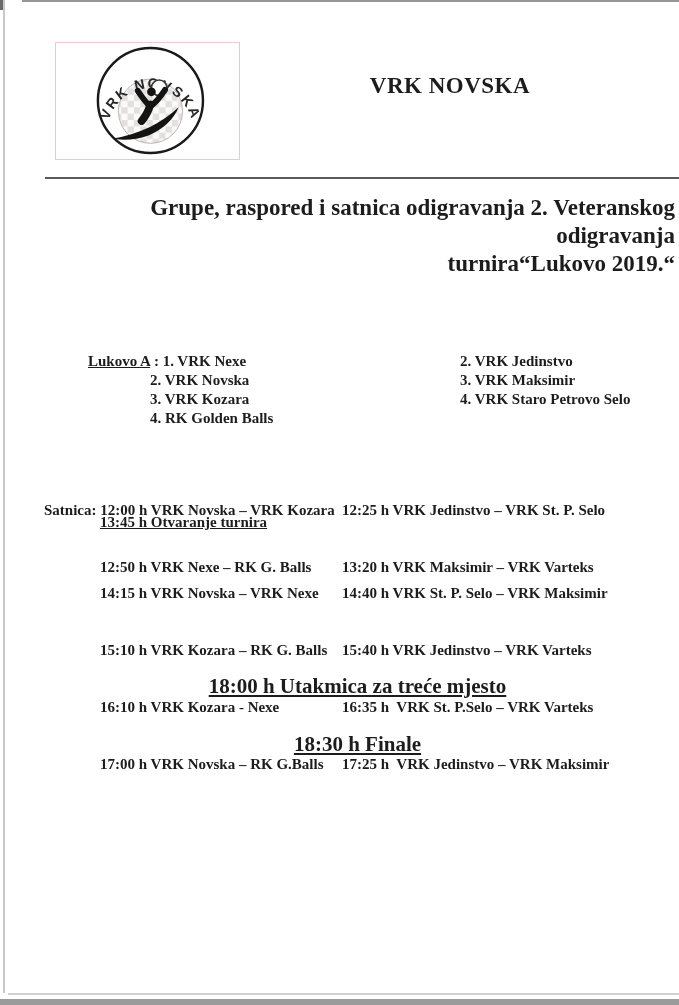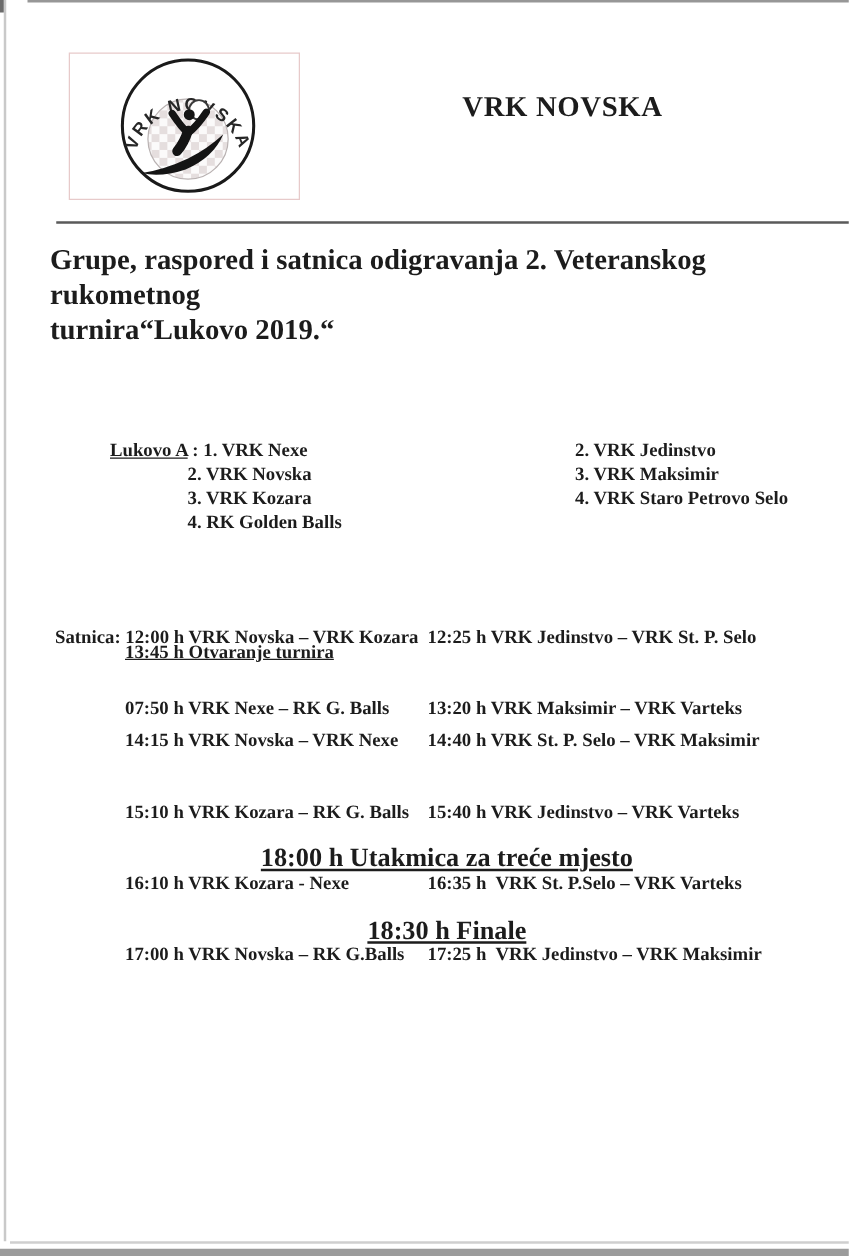--- a/index.html
+++ b/index.html
@@ -21,21 +21,21 @@
     border:1px solid #e7caca;box-sizing:border-box;
     display:flex;align-items:center;justify-content:center;background:#ffffff;
   }
   .club-title{
     position:absolute;left:240px;top:73px;width:420px;text-align:center;
     font-size:23px;letter-spacing:0.5px;
   }
   .divider{position:absolute;top:177px;left:45px;right:0;height:2px;background:#5a5a5a;}
 
   
-  .doc-title{position:absolute;top:194px;left:40px;width:635px;text-align:left;
+  .doc-title{position:absolute;top:194px;left:40px;width:635px;text-align:right;
     font-size:23px;line-height:28px;}
 
   
   .group{position:absolute;top:352px;font-size:15px;line-height:19px;}
   .group-a{left:88px;}
   .group-b{left:388px;}
   .group-label{text-decoration:underline;}
   .group-a .team-row{padding-left:62px;}
   .group-b .team-row{padding-left:72px;}
 
@@ -97,40 +97,40 @@
       </g>
     </svg>
   </div>
 
   <div class="club-title">VRK NOVSKA</div>
 
   <div class="divider"></div>
 
   <div class="doc-title">
     <div>Grupe, raspored i satnica odigravanja 2. Veteranskog</div>
-    <div>rukometnog</div>
+    <div>odigravanja</div>
     <div>turnira“Lukovo 2019.“</div>
   </div>
 
   <div class="group group-a">
     <div><span class="group-label">Lukovo A</span><span> : </span><span>1. VRK Nexe</span></div>
     <div class="team-row">2. VRK Novska</div>
     <div class="team-row">3. VRK Kozara</div>
     <div class="team-row">4. RK Golden Balls</div>
   </div>
 
   <div class="group group-b">
     <div class="team-row">2. VRK Jedinstvo</div>
     <div class="team-row">3. VRK Maksimir</div>
     <div class="team-row">4. VRK Staro Petrovo Selo</div>
   </div>
 
   <div class="sched sched-block1">
     <div><span class="cell-l"><span>Satnica: </span><span>12:00 h VRK Novska – VRK Kozara</span></span><span>12:25 h VRK Jedinstvo – VRK St. P. Selo</span></div>
-    <div><span class="cell-l indented"><span>07:50 h VRK Nexe – RK G. Balls</span></span><span>13:20 h VRK Maksimir – VRK Varteks</span></div>
+    <div><span class="cell-l indented"><span>12:50 h VRK Nexe – RK G. Balls</span></span><span>13:20 h VRK Maksimir – VRK Varteks</span></div>
   </div>
 
   <div class="opening">13:45 h Otvaranje turnira</div>
 
   <div class="sched sched-block2">
     <div><span class="cell-l2">14:15 h VRK Novska – VRK Nexe</span><span>14:40 h VRK St. P. Selo – VRK Maksimir</span></div>
     <div><span class="cell-l2">15:10 h VRK Kozara – RK G. Balls</span><span>15:40 h VRK Jedinstvo – VRK Varteks</span></div>
     <div><span class="cell-l2">16:10 h VRK Kozara - Nexe</span><span>16:35 h  VRK St. P.Selo – VRK Varteks</span></div>
     <div><span class="cell-l2">17:00 h VRK Novska – RK G.Balls</span><span>17:25 h  VRK Jedinstvo – VRK Maksimir</span></div>
   </div>

